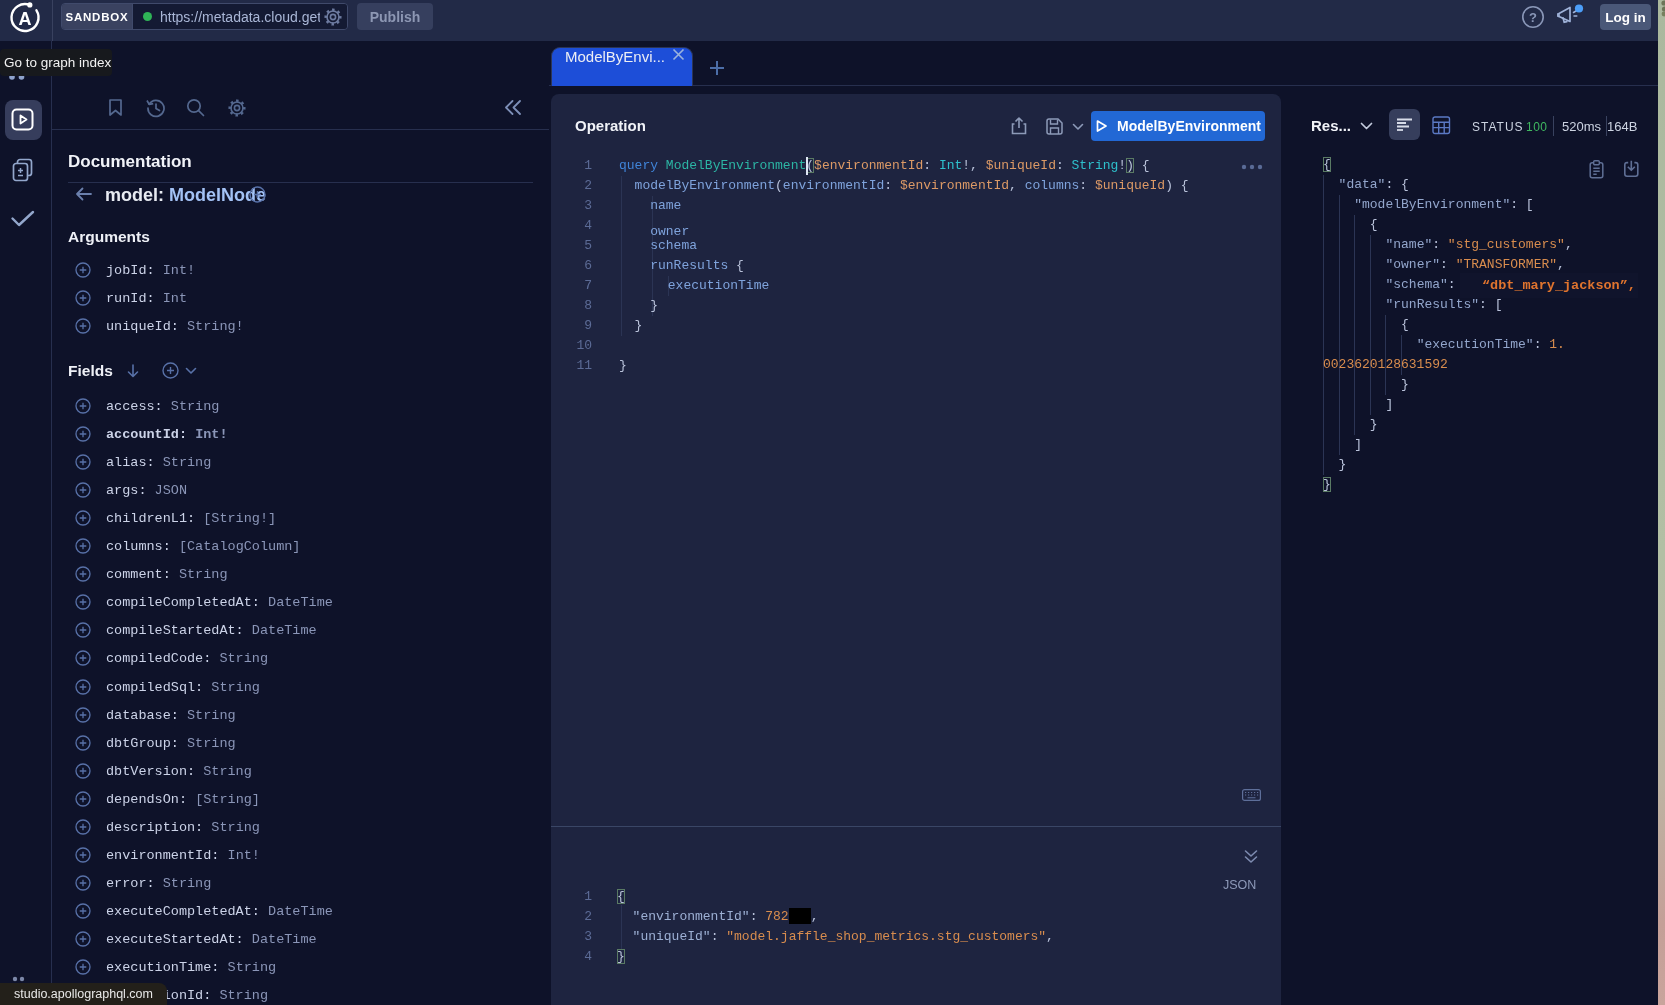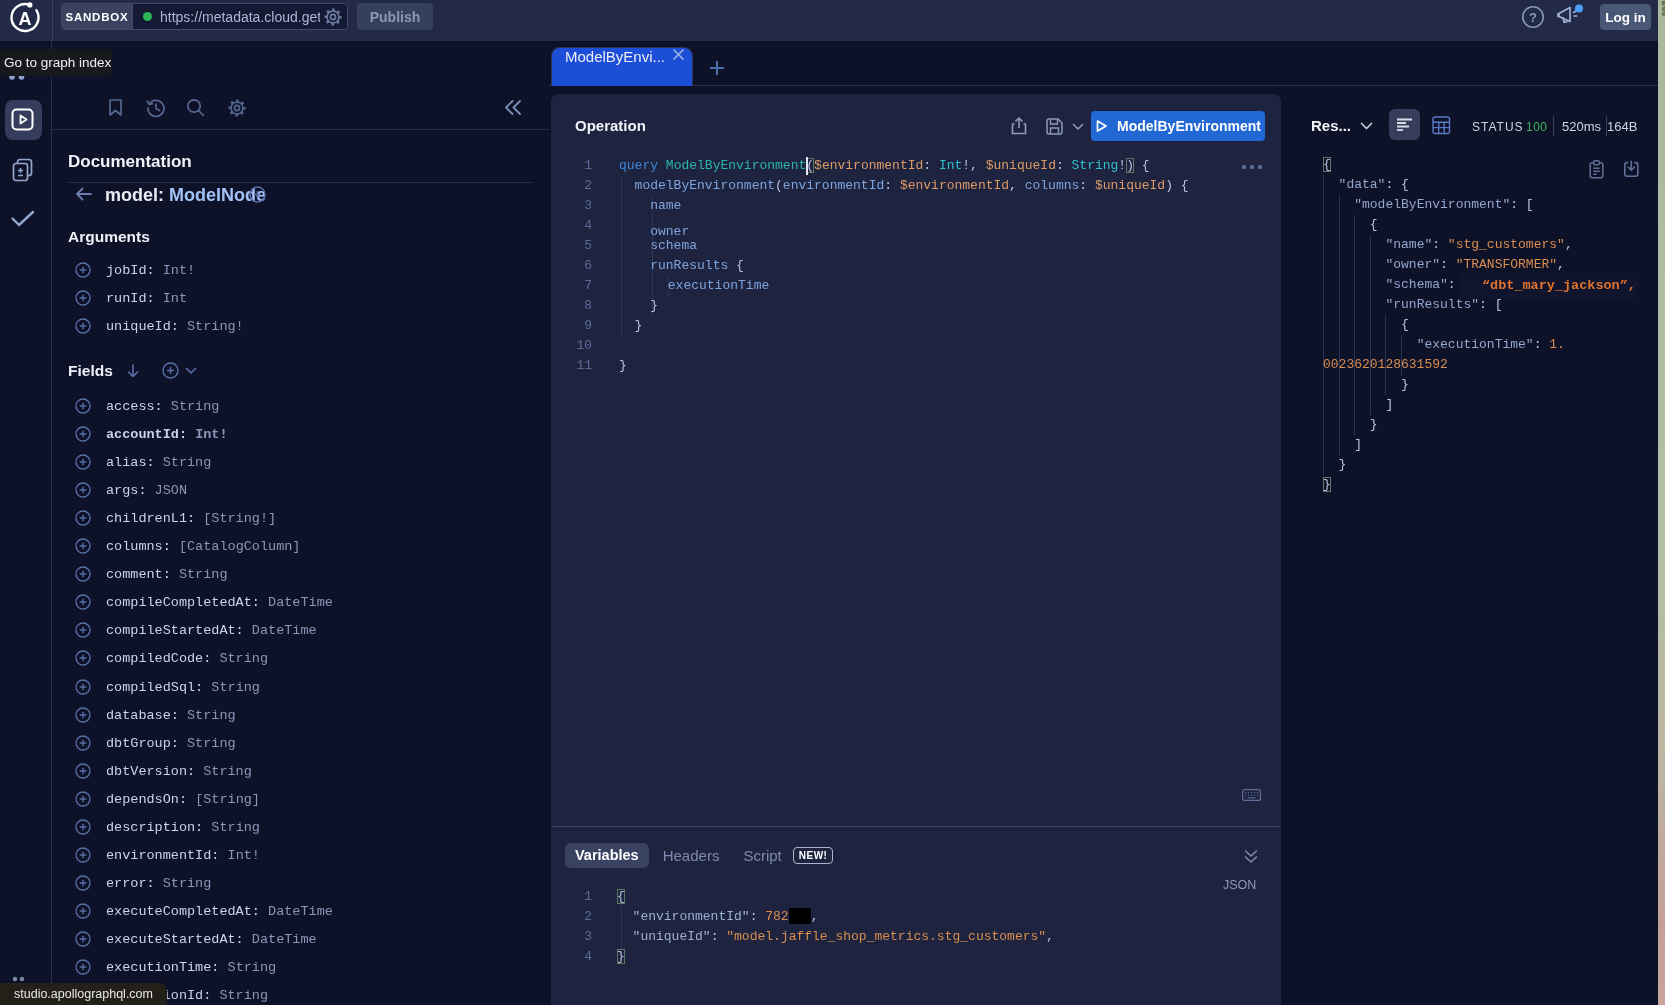--- a/index.html
+++ b/index.html
@@ -462,26 +462,20 @@
     <div class="codeline" style="left:70px;top:182px;">      <span class="fld">executionTime</span></div>
     <div class="codeline" style="left:68px;top:202px;">    }</div>
     <div class="codeline" style="left:68px;top:222px;">  }</div>
     <div class="codeline" style="left:68px;top:262px;">}</div>
     <svg width="20" height="13" style="position:absolute;left:691px;top:695px;">
       <rect x="0.6" y="0.6" width="17.8" height="10.8" rx="2" fill="none" stroke="#5e6f9a" stroke-width="1.2"></rect>
       <path d="M3 3.5 h1.2 M6 3.5 h1.2 M9 3.5 h1.2 M12 3.5 h1.2 M15 3.5 h1.2 M3 6 h1.2 M6 6 h1.2 M9 6 h1.2 M12 6 h1.2 M15 6 h1.2 M5.5 8.8 h8" stroke="#5e6f9a" stroke-width="1.1"></path>
     </svg>
   </div>
   <div id="varcard">
-    <div id="vartabs">
-      <div id="varactive">Variables</div>
-      <div class="vartab" style="margin-left:14px;">Headers</div>
-      <div class="vartab" style="margin-left:24px;">Script</div>
-      <div id="newbadge" style="margin-left:11px;">NEW!</div>
-    </div>
     <svg width="16" height="15" style="position:absolute;left:692px;top:22px;">
       <path d="M2.5 2 L8 7 L13.5 2 M2.5 8 L8 13 L13.5 8" fill="none" stroke="#7d8bb0" stroke-width="1.6" stroke-linecap="round" stroke-linejoin="round"></path>
     </svg>
     <div id="jsonlabel">JSON</div>
     <div class="lnum" style="top:60px;">1</div>
     <div class="lnum" style="top:80px;">2</div>
     <div class="lnum" style="top:100px;">3</div>
     <div class="lnum" style="top:120px;">4</div>
     <div class="iguide" style="left:70px;top:78px;height:45px;"></div>
     <div class="codeline" style="left:66px;top:60px;"><span class="bkt">{</span></div>

